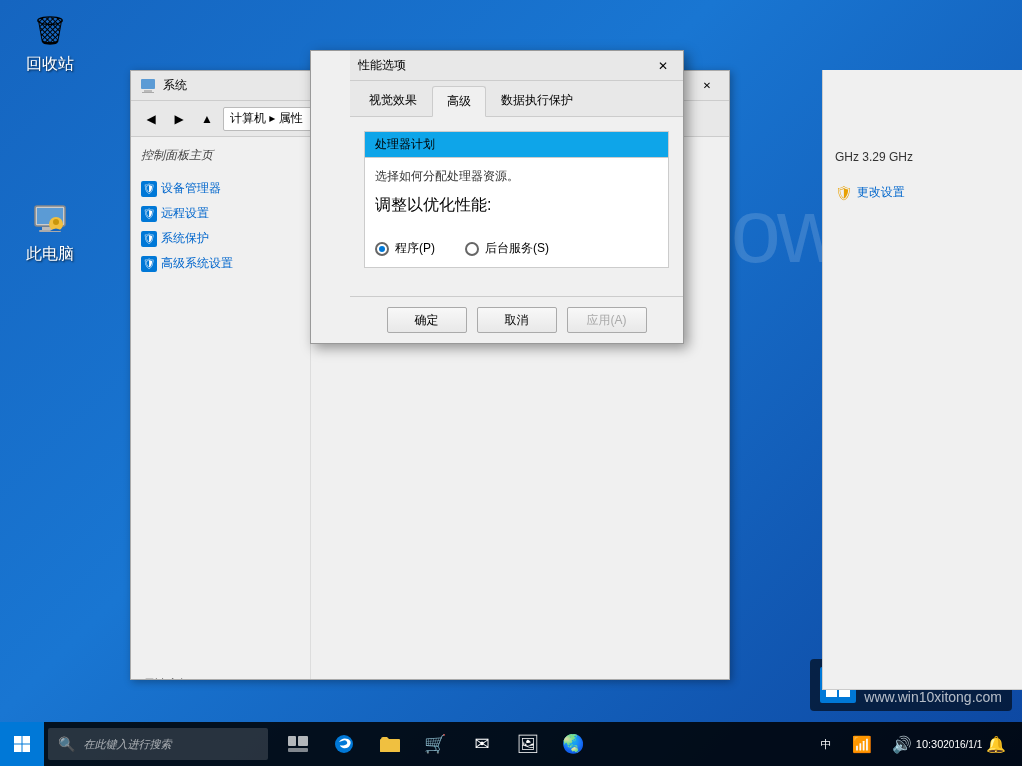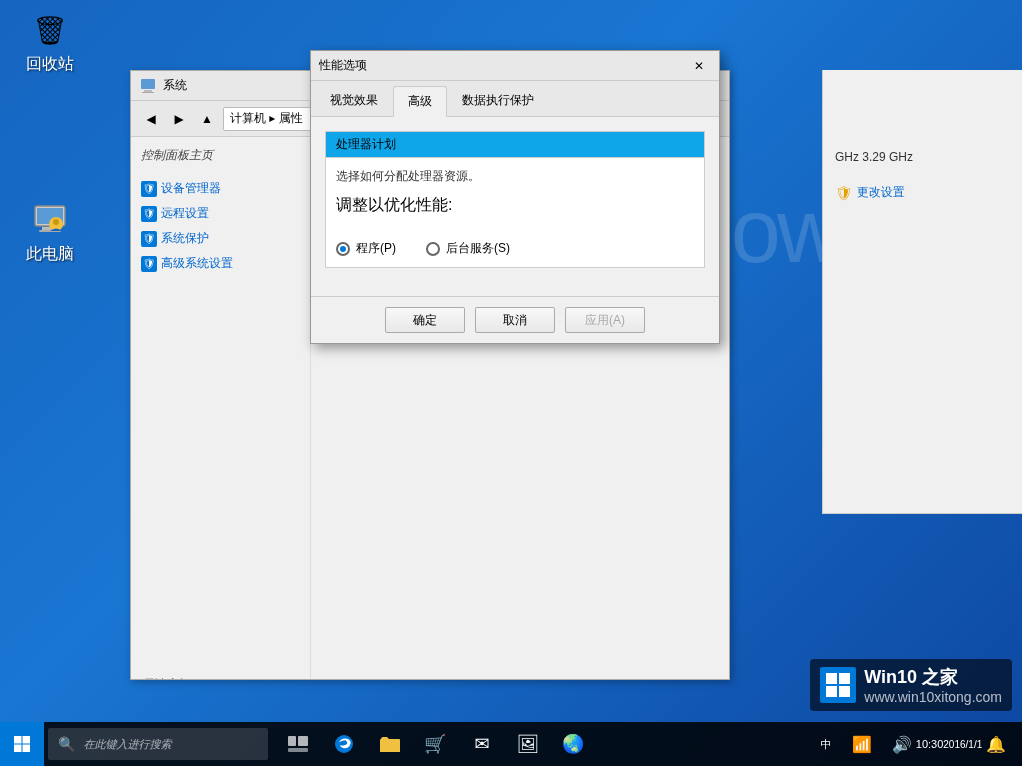--- a/index.html
+++ b/index.html
@@ -285,25 +285,26 @@
       flex: 1;
       padding: 12px;
       overflow-y: auto;
     }
 
     
     .perf-dialog {
       position: absolute;
       top: 50px;
       left: 310px;
-      width: 410px;
+      width: 374px;
       background: #f0f0f0;
       border: 1px solid #999;
       box-shadow: 4px 4px 12px rgba(0,0,0,0.4);
       z-index: 30;
+      padding-left: 39px;
     }
     .dialog-titlebar {
       height: 30px;
       background: #e8e8e8;
       display: flex;
       align-items: center;
       padding: 0 8px;
       border-bottom: 1px solid #ccc;
     }
     .dialog-title {
@@ -443,21 +444,21 @@
       z-index: 5;
       pointer-events: none;
     }
 
     
     .system-info-panel {
       position: absolute;
       top: 70px;
       right: 0;
       width: 200px;
-      height: 444px;
+      height: 620px;
       background: #f0f0f0;
       border-left: 1px solid #ccc;
       border-bottom: 1px solid #ccc;
       z-index: 8;
       padding: 80px 12px 12px;
     }
     .info-line {
       font-size: 12px;
       color: #333;
       margin-bottom: 4px;

